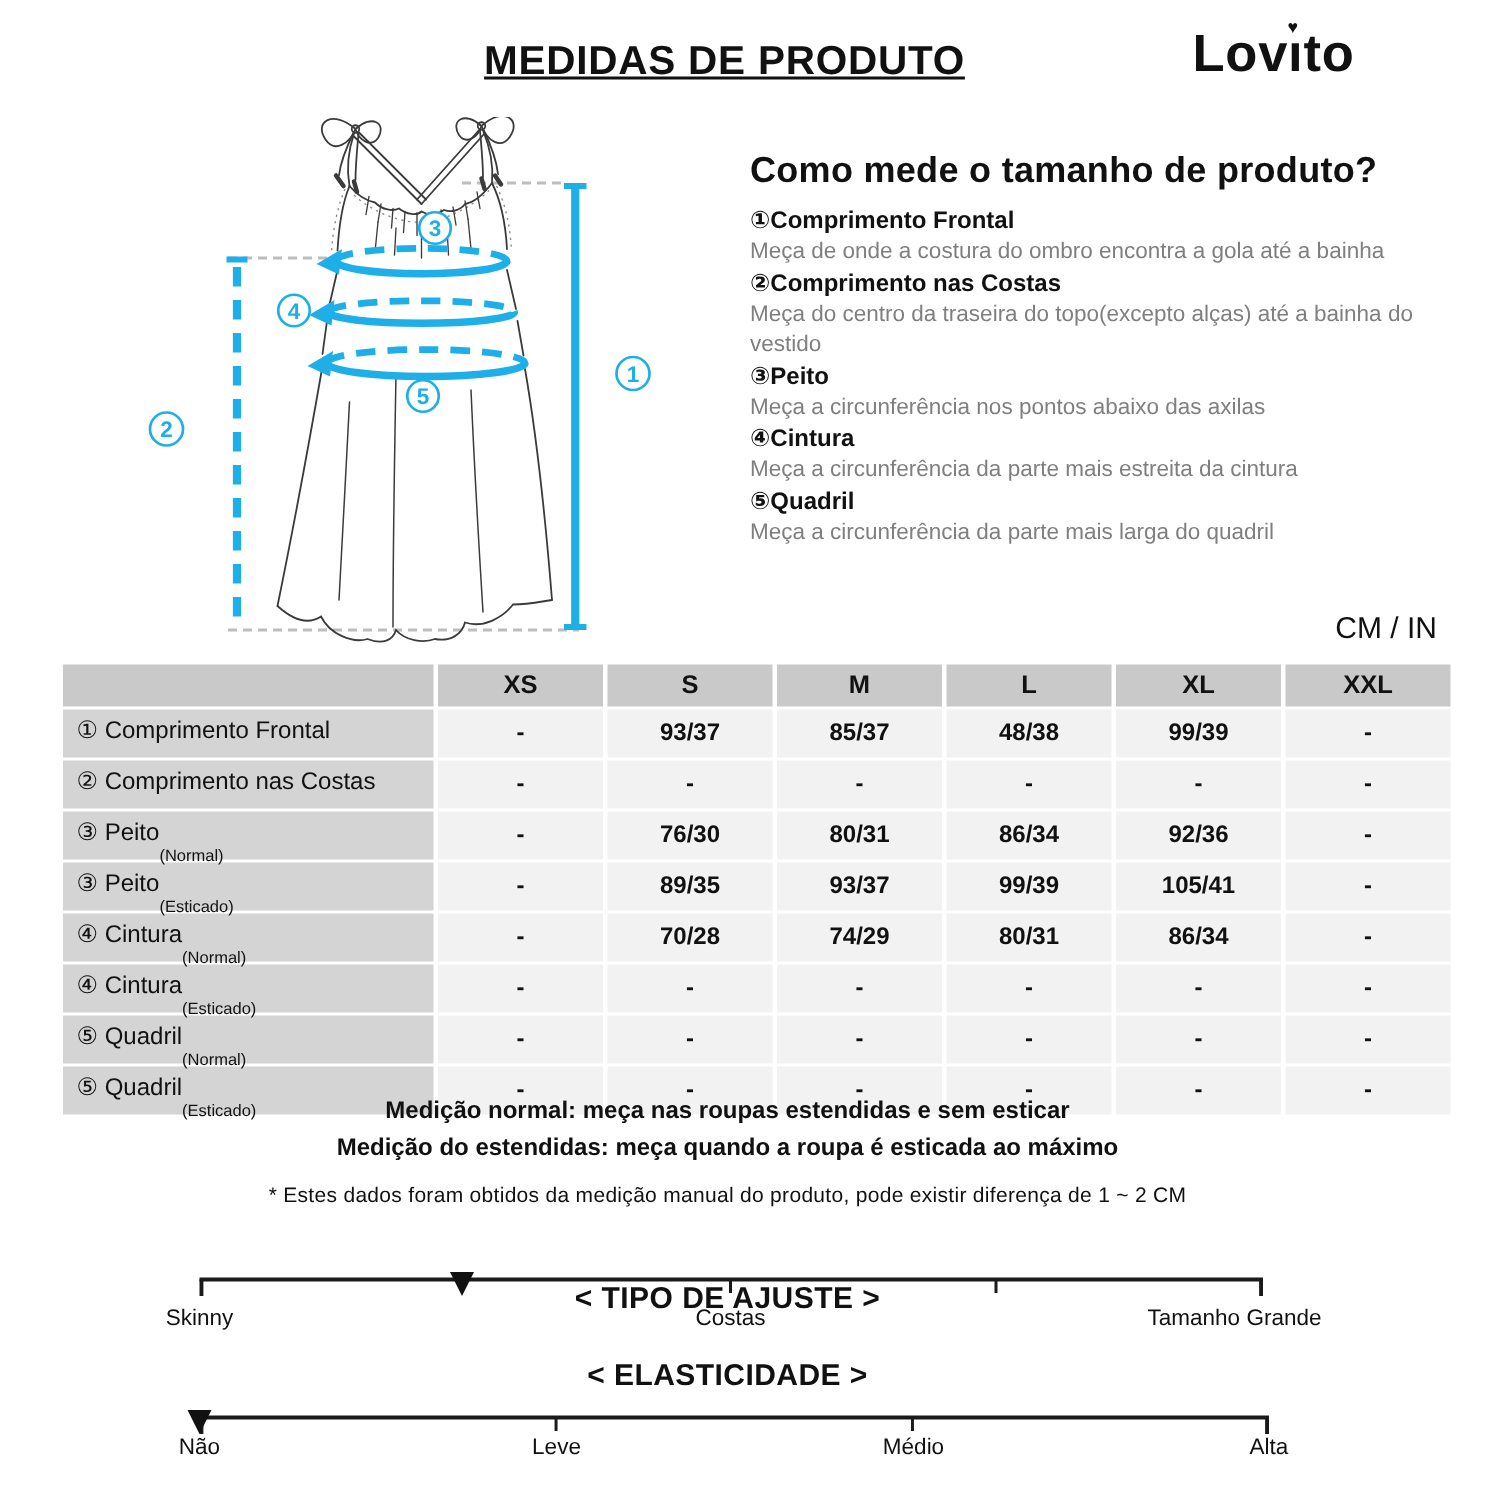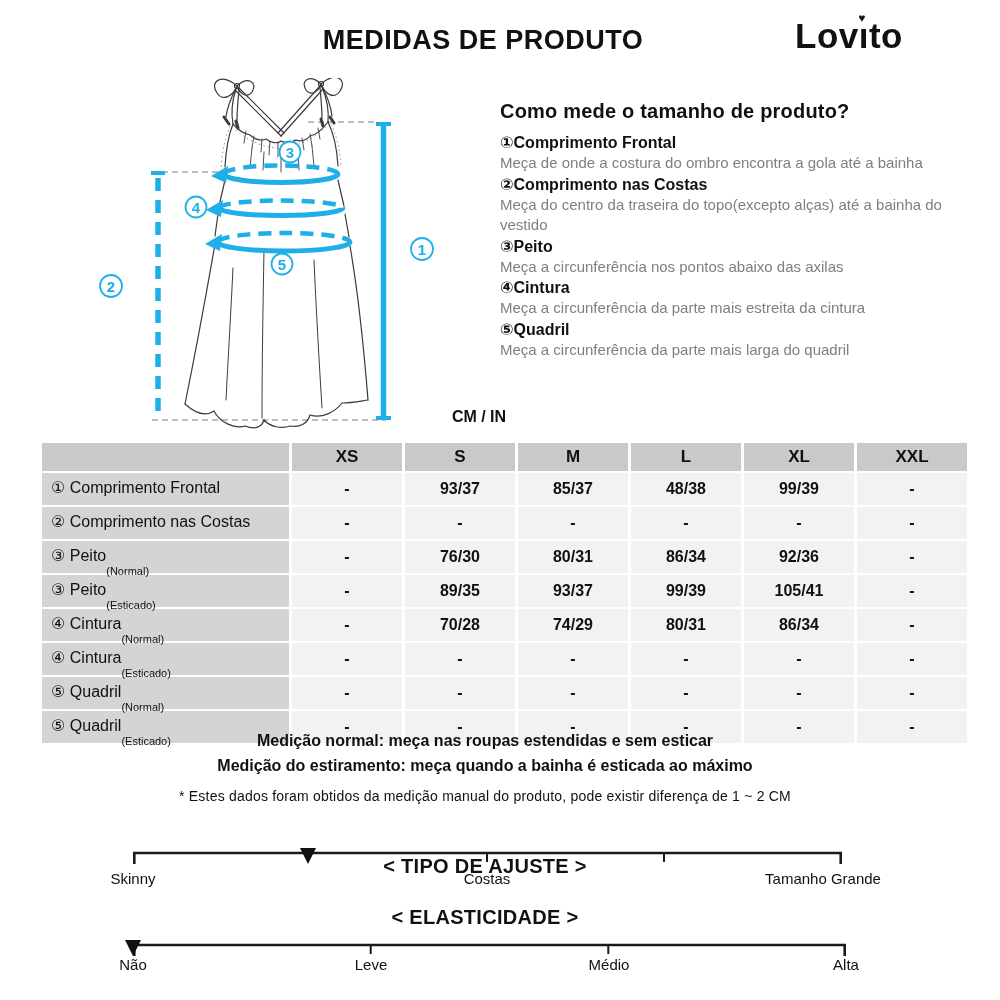--- a/index.html
+++ b/index.html
@@ -12,34 +12,34 @@
     --cell-bg:#f2f2f2;
   }
   html,body{margin:0;padding:0;}
   body{
     width:1000px;height:1000px;position:relative;background:#ffffff;
     font-family:"Liberation Sans","DejaVu Sans",sans-serif;color:var(--ink);
     overflow:hidden;
   }
   .page-title{
     position:absolute;top:25px;left:0;width:966px;text-align:center;
-    font-size:27px;font-weight:800;letter-spacing:.5px;
+    font-size:27px;font-weight:800;letter-spacing:.5px;text-decoration:underline;
   }
   .brand{
     position:absolute;top:16px;left:795px;font-size:35px;font-weight:800;letter-spacing:.5px;
   }
   .brand-i{position:relative;}
   .brand-heart{position:absolute;top:-0.44em;left:-0.04em;font-size:0.34em;}
 
   
   .guide{position:absolute;left:500px;top:100px;width:462px;}
-  .guide h2{margin:0 0 9px 0;font-size:20px;font-weight:800;letter-spacing:.2px;}
+  .guide h2{margin:0 0 9px 0;font-size:24px;font-weight:800;letter-spacing:.2px;}
   .g-label{font-size:16px;font-weight:700;line-height:21px;}
   .g-desc{font-size:15px;color:var(--desc);line-height:20.5px;font-weight:400;}
-  .unit-label{position:absolute;top:408px;left:0;width:958px;text-align:center;font-size:16px;font-weight:700;}
+  .unit-label{position:absolute;top:408px;left:0;width:958px;text-align:right;font-size:20px;font-weight:400;}
 
   
   table.size-table{
     position:absolute;left:39px;top:441px;border-collapse:separate;border-spacing:3px 2px;
   }
   .size-table th{
     background:var(--th-bg);height:28px;width:110px;font-size:17px;font-weight:700;text-align:center;padding:0;
   }
   .size-table th.corner{width:238px;}
   .size-table td.lbl{
@@ -296,21 +296,21 @@
         <td class="val">-</td>
         <td class="val">-</td>
         <td class="val">-</td>
         <td class="val">-</td>
         <td class="val">-</td>
       </tr>
     </tbody>
 </table>
 
 <div class="note note-1">Medição normal: meça nas roupas estendidas e sem esticar</div>
-<div class="note note-2">Medição do estiramento: meça quando a bainha é esticada ao máximo</div>
+<div class="note note-2">Medição do estendidas: meça quando a roupa é esticada ao máximo</div>
 <div class="note note-3">* Estes dados foram obtidos da medição manual do produto, pode existir diferença de 1 ~ 2 CM</div>
 
 <div class="s-title fit-title">&lt; TIPO DE AJUSTE &gt;</div>
 <svg class="slider-svg fit-svg" viewBox="100 843 790 26">
   <path d="M133,853 H842" stroke="#1a1a1a" stroke-width="2.6" fill="none"></path>
   <path d="M134.3,853 V864 M840.7,853 V864" stroke="#1a1a1a" stroke-width="2.6" fill="none"></path>
   <path d="M487,853 V862 M664,853 V862" stroke="#1a1a1a" stroke-width="2" fill="none"></path>
   <polygon points="300,848 316,848 308,864" fill="#111"></polygon>
 </svg>
 <span class="s-label fit-lbl" style="left:133px">Skinny</span>

